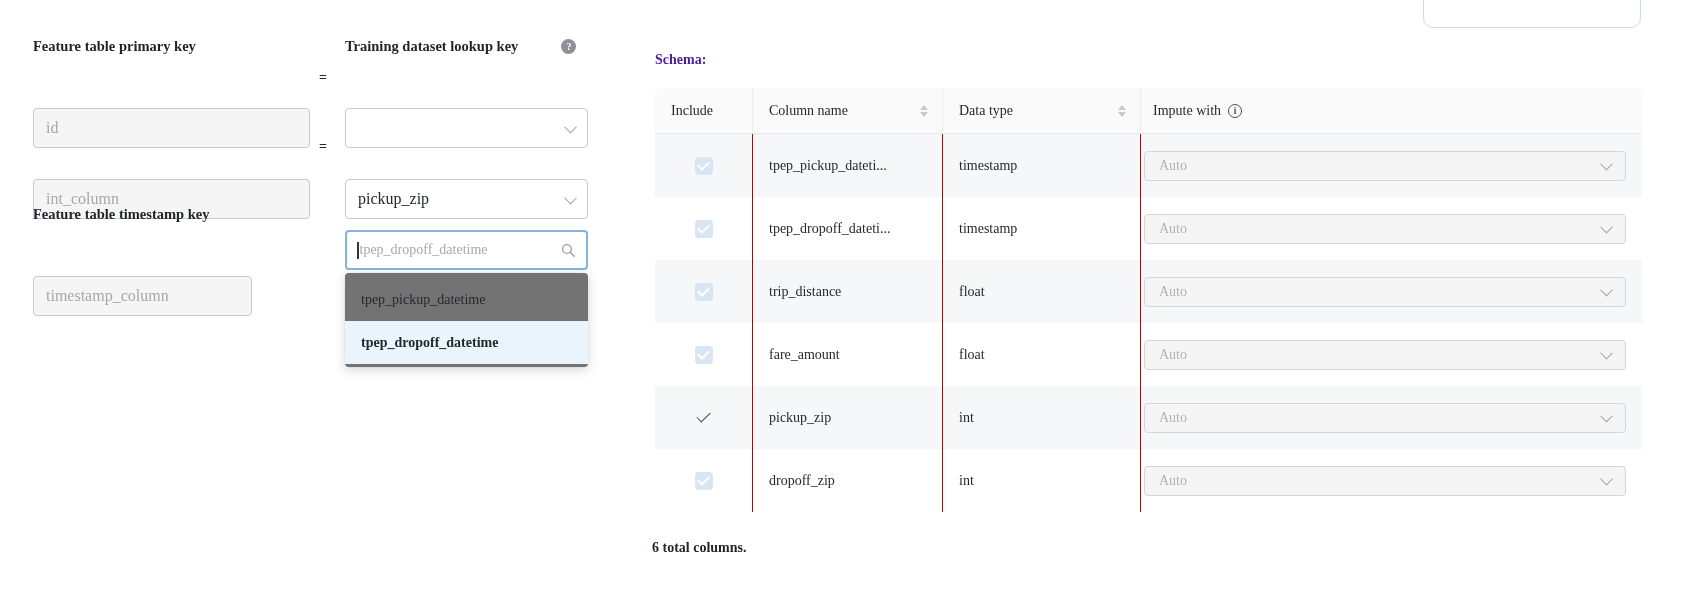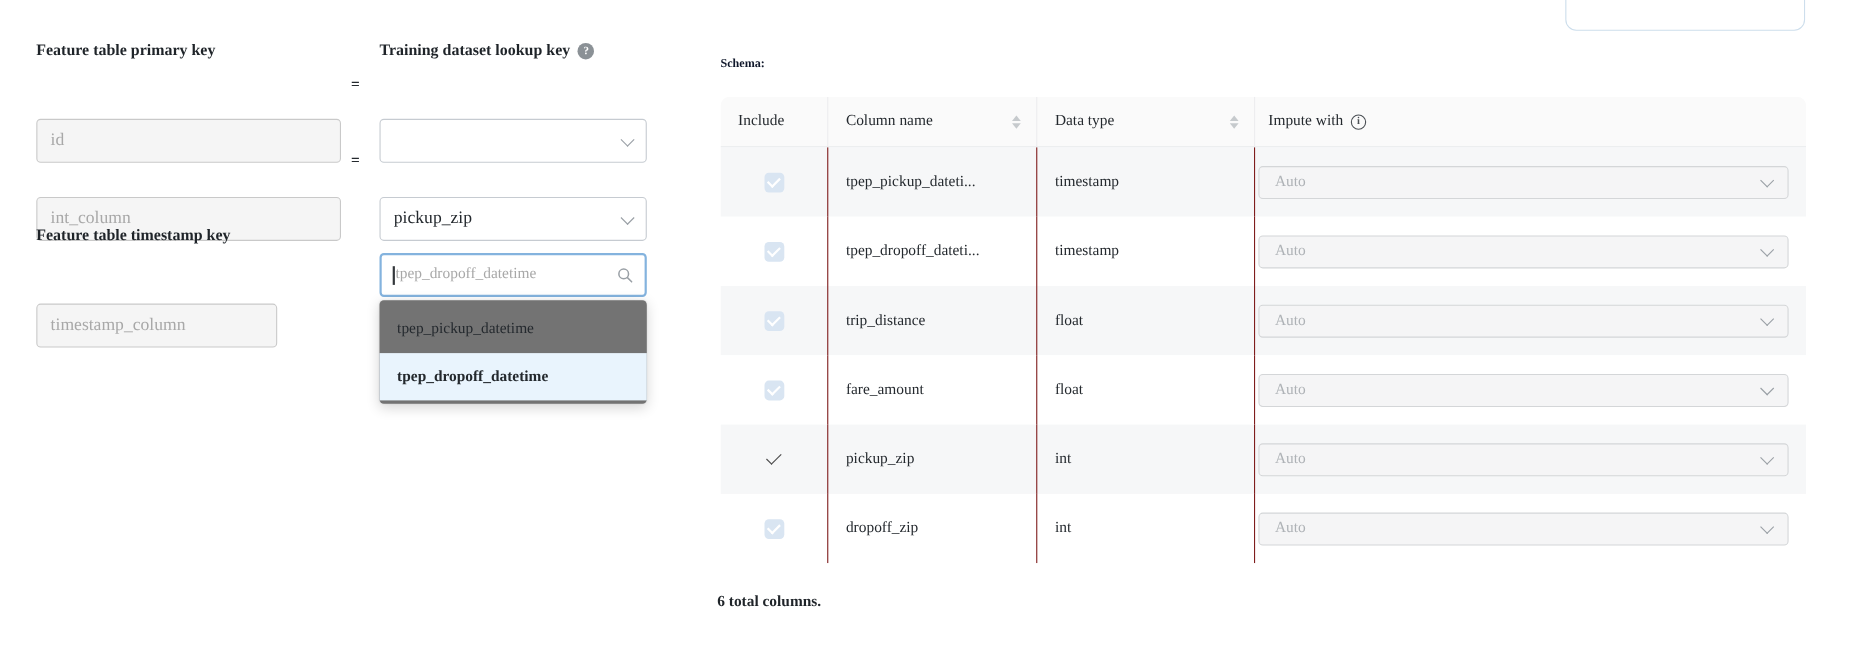--- a/index.html
+++ b/index.html
@@ -33,21 +33,21 @@
   .search-text{color:#a8a8a8;flex:1;white-space:nowrap;overflow:hidden;}
   .mag{flex:0 0 auto;}
   
   .dropdown{
     position:absolute;background:#737373;border-radius:4px;padding:5px 0 3px;z-index:5;
     box-shadow:0 3px 12px rgba(0,0,0,0.16),0 0 2px rgba(0,0,0,0.08);
   }
   .option{height:43px;display:flex;align-items:center;padding:0 16px;color:#24292e;cursor:default;}
   .option.state-true{background:#e9f4fd;font-weight:700;}
   
-  .schema-title{position:absolute;font-weight:700;font-size:11px;color:#0f172a;}
+  .schema-title{position:absolute;font-weight:700;font-size:14px;color:#4c1d95;}
   .table{position:absolute;left:655px;top:88px;width:987px;border-radius:8px 8px 0 0;overflow:hidden;}
   .thead,.trow{display:grid;grid-template-columns:98px 190px 198px 501px;}
   .thead{height:45px;background:#fafafa;border-bottom:1px solid #e6e8ea;}
   .th{display:flex;align-items:center;padding-left:16px;font-weight:500;color:#24292e;border-right:1px solid #ededef;}
   .th:last-child{border-right:none;padding-left:12px;}
   .sorter{display:flex;flex-direction:column;gap:2px;margin-left:auto;margin-right:14px;}
   .s-up{width:0;height:0;border-left:4px solid transparent;border-right:4px solid transparent;border-bottom:5px solid #c6cacd;}
   .s-down{width:0;height:0;border-left:4px solid transparent;border-right:4px solid transparent;border-top:5px solid #c6cacd;}
   .trow{height:63px;background:#fff;}
   .trow:nth-child(even){background:#f6f7f8;}
@@ -77,21 +77,21 @@
 
 <div class="canvas">
 
   <div class="cut-button"></div>
 
   <div>
 
     <div class="field-label" style="left:33px;top:38px;">
       <span>Feature table primary key</span>
     </div>
-    <div class="field-label" style="left:345px;top:38px;">
+    <div class="field-label" style="left:345px;top:38px;gap:36px;">
       <span>Training dataset lookup key</span>
       <span class="q-icon">?</span>
     </div>
 
     <div class="textbox disabled-input" style="left:33px;top:62px;width:277px;">
       <span>id</span>
     </div>
     <span class="eq" style="left:319px;top:70px;">=</span>
     <div class="textbox select" style="left:345px;top:62px;width:243px;">
       <span></span>

